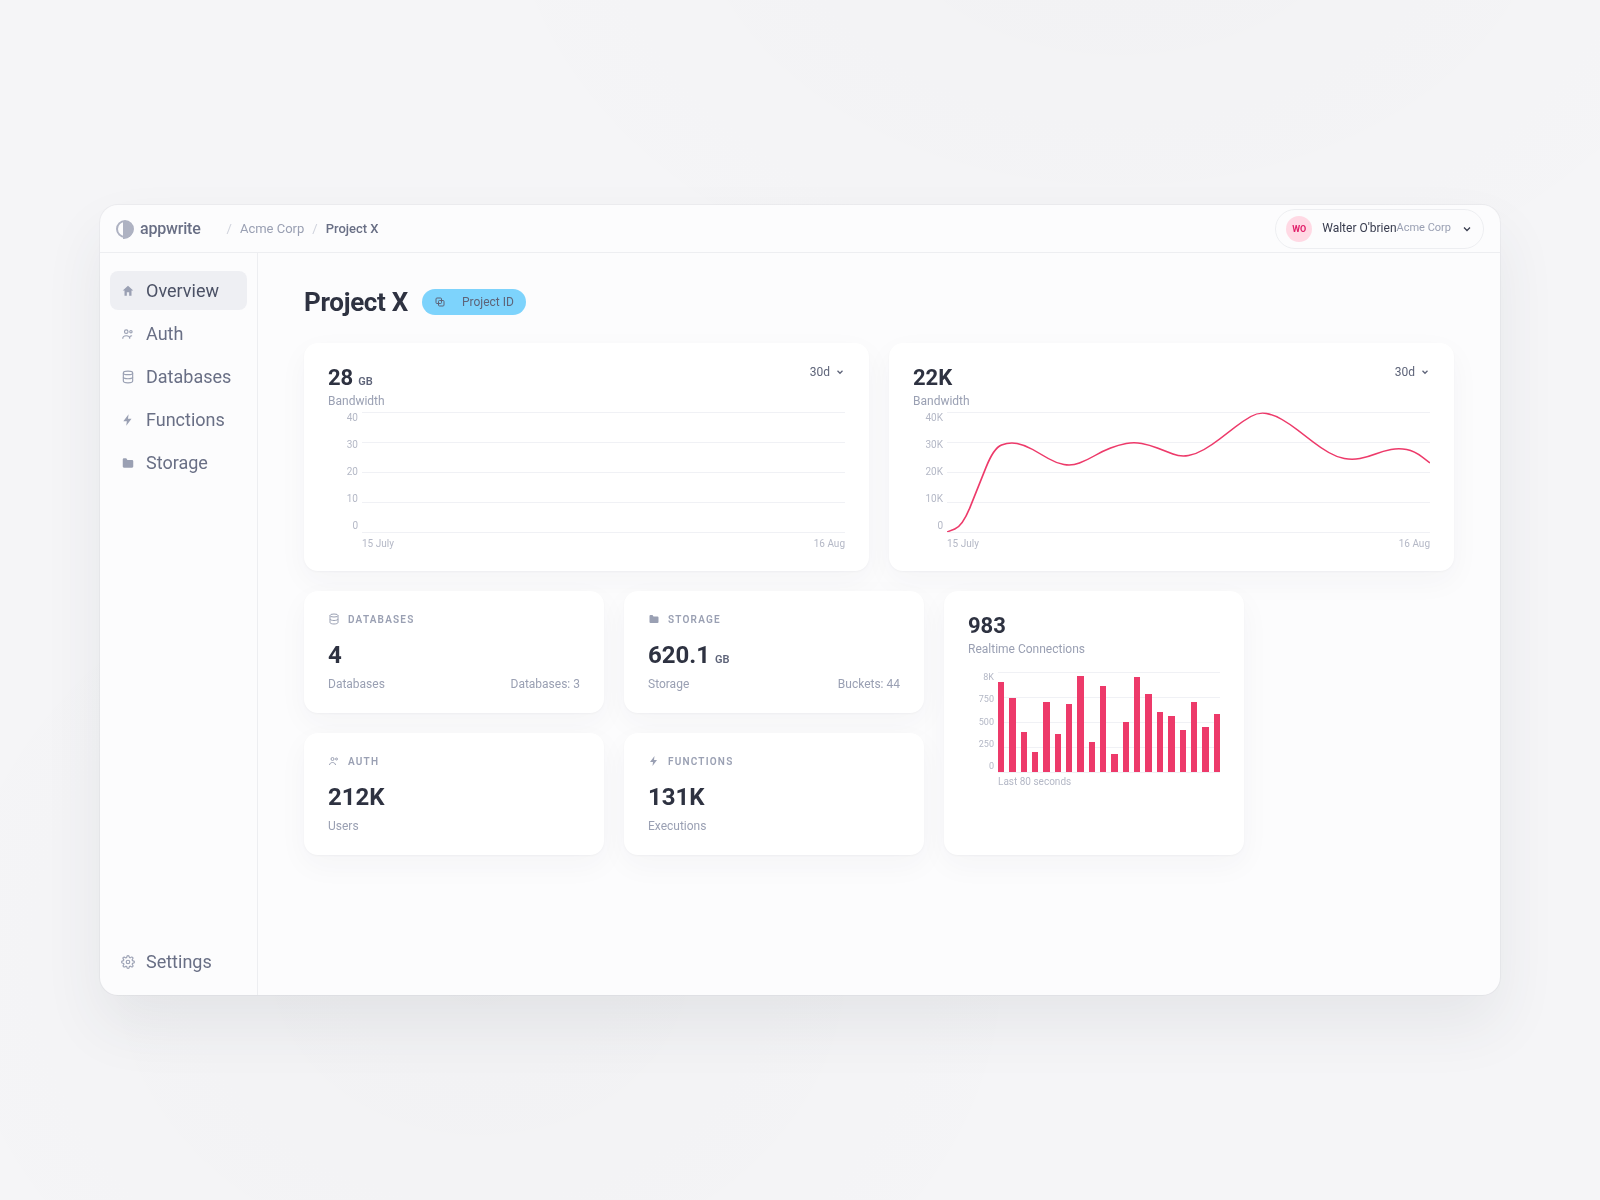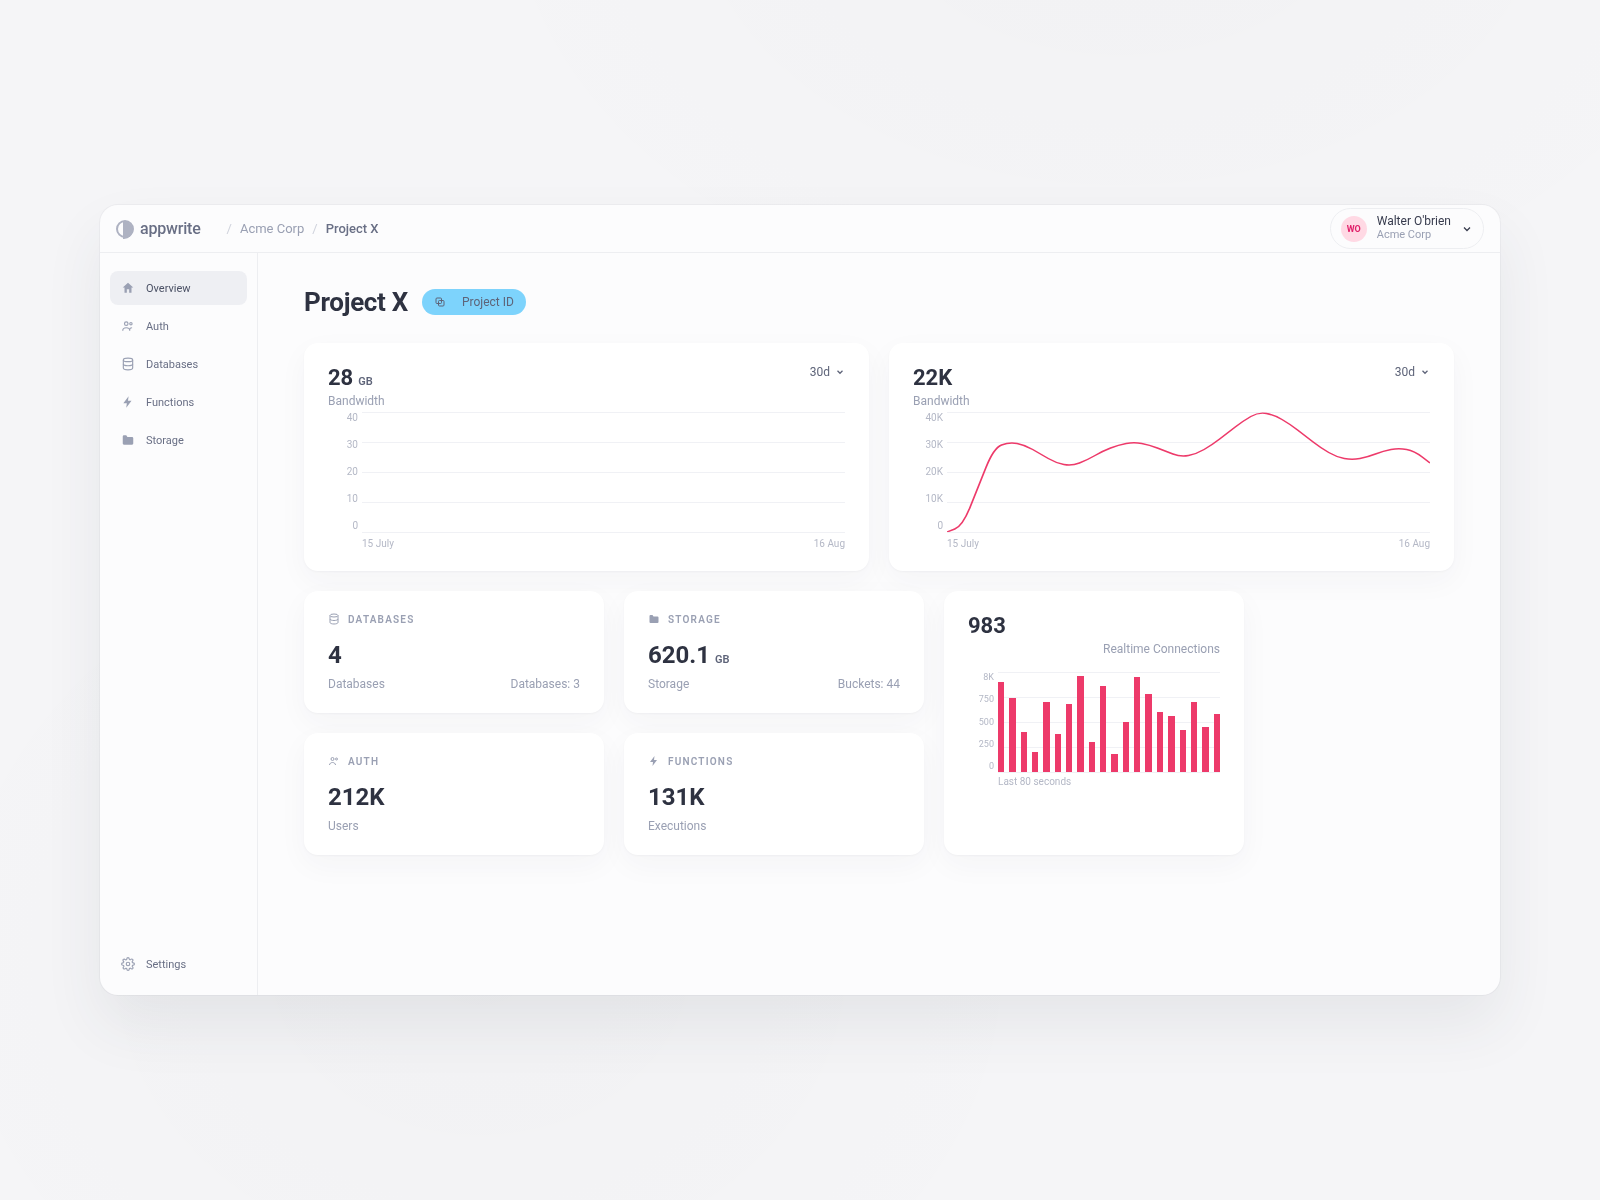--- a/index.html
+++ b/index.html
@@ -48,34 +48,34 @@
   .crumbs .current { color:#696f85; font-weight:500;}
   .user-pill {
     margin-left: auto; display: flex; align-items: center; gap: 10px;
     padding: 6px 10px; border-radius: 22px; border: 1px solid #edeef1; background:#fcfcfd;
   }
   .avatar {
     width: 26px; height: 26px; border-radius: 50%;
     background: #ffd9e4; color:#e1206a; font-size:9px; font-weight:700;
     display:flex; align-items:center; justify-content:center;
   }
-  .user-info { display:flex; flex-direction:column; line-height:1.15; }
+  .user-info { display:flex; line-height:1.15; }
   .user-name { font-size:12px; color:#373b4d; }
   .user-org { font-size:11px; color:#9aa0b3; }
   .chev { color:#373b4d; }
   
   .body { flex:1; display:flex; }
   .sidebar {
     width: 158px; border-right: 1px solid #edeef1;
     display:flex; flex-direction:column; padding: 18px 10px 14px;
   }
   .nav { display:flex; flex-direction:column; gap:4px; }
   .nav-item {
     display:flex; align-items:center; gap:10px;
-    padding: 9px 10px; border-radius: 8px; font-size:11px; color:#696f85;
+    padding: 9px 10px; border-radius: 8px; font-size:18px; color:#696f85;
     cursor:pointer;
   }
   .nav-item.active { background:#eeeff3; color:#4b5165;}
   .nav-icon { width:16px; height:16px; display:flex; align-items:center; justify-content:center; color:#9aa0b3;}
   .sidebar-footer { margin-top:auto; }
   
   .main { flex:1; padding: 34px 46px 30px; overflow:auto;}
   .page-head { display:flex; align-items:center; gap:14px; margin-bottom: 26px;}
   .page-title { font-size:26px; font-weight:700; color:#2e3241; letter-spacing:-0.3px;}
   .pid-chip {
@@ -86,21 +86,21 @@
   .cards-row1 {
     display:grid; grid-template-columns: 1fr 1fr; gap: 20px; margin-bottom:20px;
   }
   .card {
     background:#fff; border-radius:14px; padding:22px 24px;
     box-shadow: 0 1px 2px rgba(55,59,77,0.04), 0 10px 30px rgba(55,59,77,0.04);
   }
   .card-head { display:flex; align-items:flex-start; }
   .metric-value { font-size:22px; font-weight:700; color:#2e3241; display:flex; align-items:baseline; gap:5px;}
   .metric-unit { font-size:11px; font-weight:600; color:#5e6479;}
-  .metric-label { font-size:12px; color:#9aa0b3; margin-top:4px;text-align:right;}
+  .metric-label { font-size:12px; color:#9aa0b3; margin-top:4px;}
   .range-sel { margin-left:auto; display:flex; align-items:center; gap:5px; font-size:12px; color:#5e6479; cursor:pointer;}
   .chart-area { margin-top: 4px; position:relative;}
   .y-ticks { position:absolute; left:0; top:0; bottom:18px; width:30px; display:flex; flex-direction:column; justify-content:space-between; font-size:10px; color:#b4b8c6; text-align:right;}
   .bars-viewport { margin-left:34px; height:120px; position:relative; }
   .grid-line { position:absolute; left:0; right:0; height:1px; background:#f0f1f5;}
   .bars { position:absolute; left:0; right:0; bottom:0; top:0; display:flex; align-items:flex-end; gap:4px;}
   .bar-col { flex:1; display:flex; flex-direction:column; justify-content:flex-end; }
   .bar-light { background:#f7a6bf; width:100%; }
   .bar-dark { background:#ed3a6a; width:100%; }
   .x-axis { display:flex; justify-content:space-between; margin-left:34px; margin-top:6px; font-size:10px; color:#b4b8c6;}

